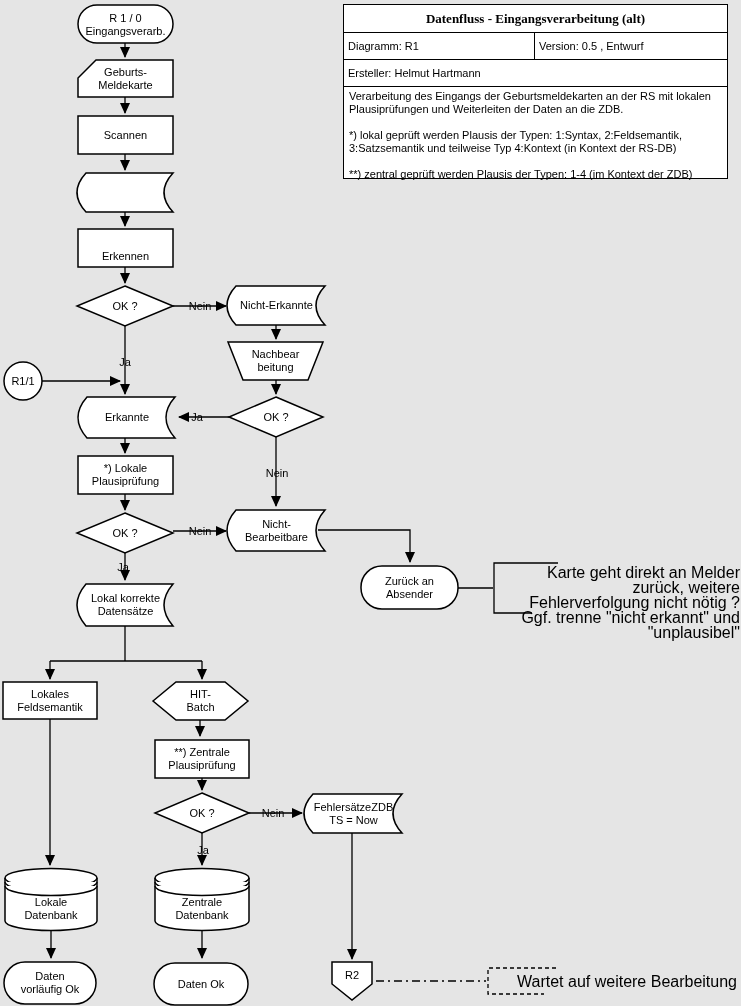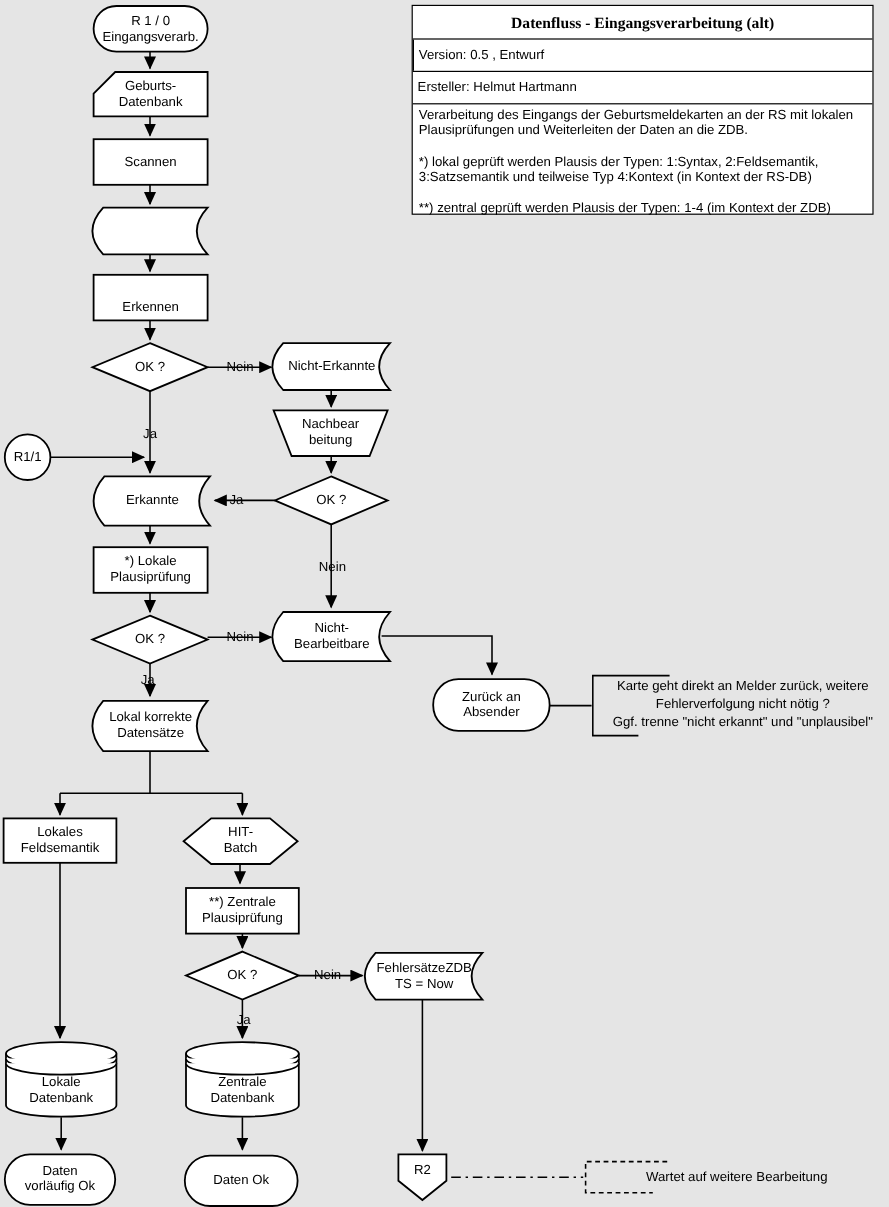--- a/index.html
+++ b/index.html
@@ -9,21 +9,21 @@
     overflow:hidden;
     padding-left:20px;
   }
   svg.layer{position:absolute;left:0;top:0;}
   .lbl{
     position:absolute;display:flex;align-items:center;justify-content:center;
     text-align:center;font-size:11px;line-height:13px;white-space:pre-line;
     pointer-events:none;
   }
   .note{
-    position:absolute;font-size:11px;line-height:15px;text-align:center;
+    position:absolute;font-size:16px;line-height:15px;text-align:right;
     white-space:pre-line;
   }
   
   .infobox{
     position:absolute;left:343px;top:4px;width:385px;height:175px;
     border:1px solid #000;background:#fff;font-size:11px;box-sizing:border-box;
   }
   .infobox .titlerow{
     height:28px;border-bottom:1px solid #000;display:flex;align-items:center;
     justify-content:center;font-weight:bold;font-size:13px;box-sizing:border-box;font-family:Liberation Serif, serif;
@@ -124,21 +124,21 @@
       <path d="M155,886 A47,9.5 0 0 0 249,886"></path>
       <rect x="4" y="962" width="92" height="42" rx="21"></rect>
       <rect x="154" y="963" width="94" height="42" rx="21"></rect>
       <polygon points="332,962 372,962 372,984 352,1000 332,984"></polygon>
     </g>
   </svg>
 
   <div class="lbl" style="left:78px;top:7px;width:95px;height:36px">R 1 / 0
 Eingangsverarb.</div>
   <div class="lbl" style="left:78px;top:60px;width:95px;height:37px">Geburts-
-Datenbank</div>
+Meldekarte</div>
   <div class="lbl" style="left:78px;top:116px;width:95px;height:38px">Scannen</div>
   <div class="lbl" style="left:78px;top:229px;width:95px;height:54px">Erkennen</div>
   <div class="lbl" style="left:77px;top:286px;width:96px;height:40px">OK ?</div>
   <div class="lbl" style="left:228px;top:286px;width:97px;height:39px">Nicht-Erkannte</div>
   <div class="lbl" style="left:228px;top:342px;width:95px;height:38px">Nachbear
 beitung</div>
   <div class="lbl" style="left:229px;top:397px;width:94px;height:40px">OK ?</div>
   <div class="lbl" style="left:4px;top:362px;width:38px;height:38px">R1/1</div>
   <div class="lbl" style="left:79px;top:397px;width:96px;height:41px">Erkannte</div>
   <div class="lbl" style="left:78px;top:456px;width:95px;height:38px">*) Lokale
@@ -178,20 +178,21 @@
   <div class="lbl" style="left:189px;top:843px;width:28px;height:14px">Ja</div>
 
   <div class="note" style="left:498px;top:565px;width:242px">Karte geht direkt an Melder zurück, weitere
 Fehlerverfolgung nicht nötig ?
 Ggf. trenne "nicht erkannt" und "unplausibel"</div>
   <div class="note" style="left:491px;top:974px;width:246px">Wartet auf weitere Bearbeitung</div>
 
   <div class="infobox">
     <div class="titlerow">Datenfluss - Eingangsverarbeitung (alt)</div>
     <div class="row">
+      <div class="cell">Diagramm: R1</div>
       <div class="cell r">Version: 0.5 , Entwurf</div>
     </div>
     <div class="row">
       <div class="cell">Ersteller: Helmut Hartmann</div>
     </div>
     <div class="desc">Verarbeitung des Eingangs der Geburtsmeldekarten an der RS mit lokalen
 Plausiprüfungen und Weiterleiten der Daten an die ZDB.
 
 *) lokal geprüft werden Plausis der Typen: 1:Syntax, 2:Feldsemantik,
 3:Satzsemantik und teilweise Typ 4:Kontext (in Kontext der RS-DB)

